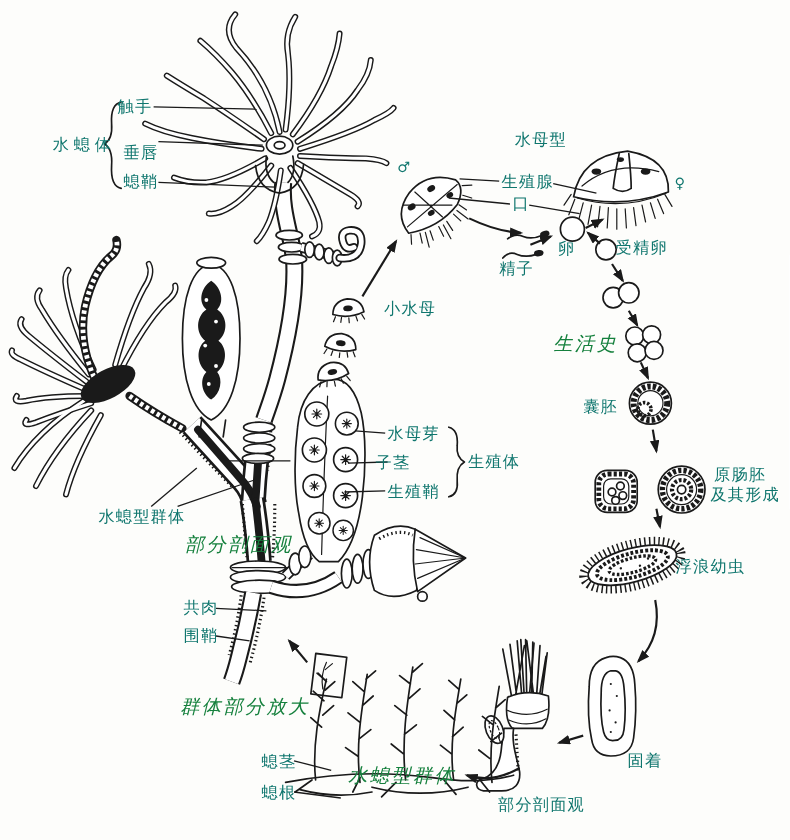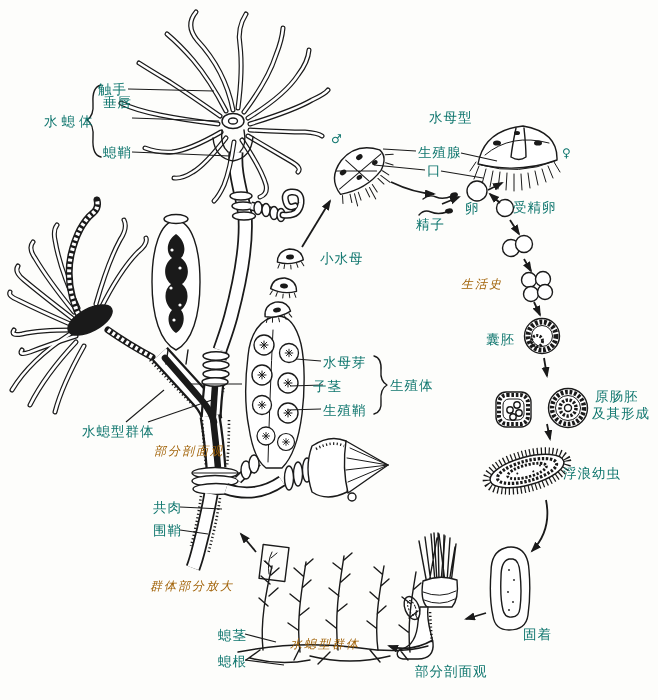--- a/index.html
+++ b/index.html
@@ -1,21 +1,21 @@
 <!DOCTYPE html>
 <html><head>
 <meta charset="utf-8">
 <style>
   html,body{margin:0;padding:0;background:#fff;}
   .stage{position:relative;width:658px;height:700px;background:#fdfdfb;overflow:hidden;
          font-family:"DejaVu Sans",sans-serif;}
   .stage svg{position:absolute;left:0;top:0;}
   .lbl{position:absolute;font-size:13.5px;line-height:1.1;font-weight:500;color:#0f766e;
        white-space:nowrap;letter-spacing:1px;}
-  .lbl.it{font-style:italic;font-size:12px;font-weight:400;letter-spacing:2px;color:#a16207;}
+  .lbl.it{font-style:italic;font-size:16px;font-weight:400;letter-spacing:2px;color:#15803d;}
   .lbl.sym{font-size:12px;letter-spacing:0;}
   .lbl.sp{letter-spacing:4px;}
   
   .ink{stroke:#1a1a1a;fill:none;stroke-width:1.4;stroke-linecap:round;stroke-linejoin:round;}
   .thin{stroke-width:1;}
   .fillw{fill:#fff;}
   .filld{fill:#1a1a1a;stroke:none;}
   .t-out{stroke:#1a1a1a;stroke-width:5;fill:none;stroke-linecap:round;}
   .t-in{stroke:#fff;stroke-width:2.6;fill:none;stroke-linecap:round;}
   .to16{stroke:#1a1a1a;stroke-width:15;fill:none;}
@@ -342,21 +342,21 @@
     <path class="arrow" d="M547,424 L550,439"></path>
     <path class="arrow" d="M546,500 Q552,530 532,551"></path>
     <path class="arrow" d="M486,613 L466,619"></path>
     <path class="arrow" d="M433,640 Q410,653 389,646"></path>
     <path class="arrow" d="M256,552 L241,534"></path>
   </g>
 </svg>
 
 <div class="lbl sp" style="left:44px;top:114px">水螅体</div>
 <div class="lbl" style="left:98px;top:82px">触手</div>
-<div class="lbl" style="left:103px;top:95px">垂唇</div>
+<div class="lbl" style="left:103px;top:121px">垂唇</div>
 <div class="lbl" style="left:103px;top:145px">螅鞘</div>
 <div class="lbl" style="left:429px;top:110px">水母型</div>
 <div class="lbl sym" style="left:331px;top:133px">♂</div>
 <div class="lbl sym" style="left:562px;top:147px">♀</div>
 <div class="lbl" style="left:418px;top:145px">生殖腺</div>
 <div class="lbl" style="left:427px;top:163px">口</div>
 <div class="lbl" style="left:416px;top:217px">精子</div>
 <div class="lbl" style="left:465px;top:201px">卵</div>
 <div class="lbl" style="left:513px;top:200px">受精卵</div>
 <div class="lbl" style="left:320px;top:251px">小水母</div>

